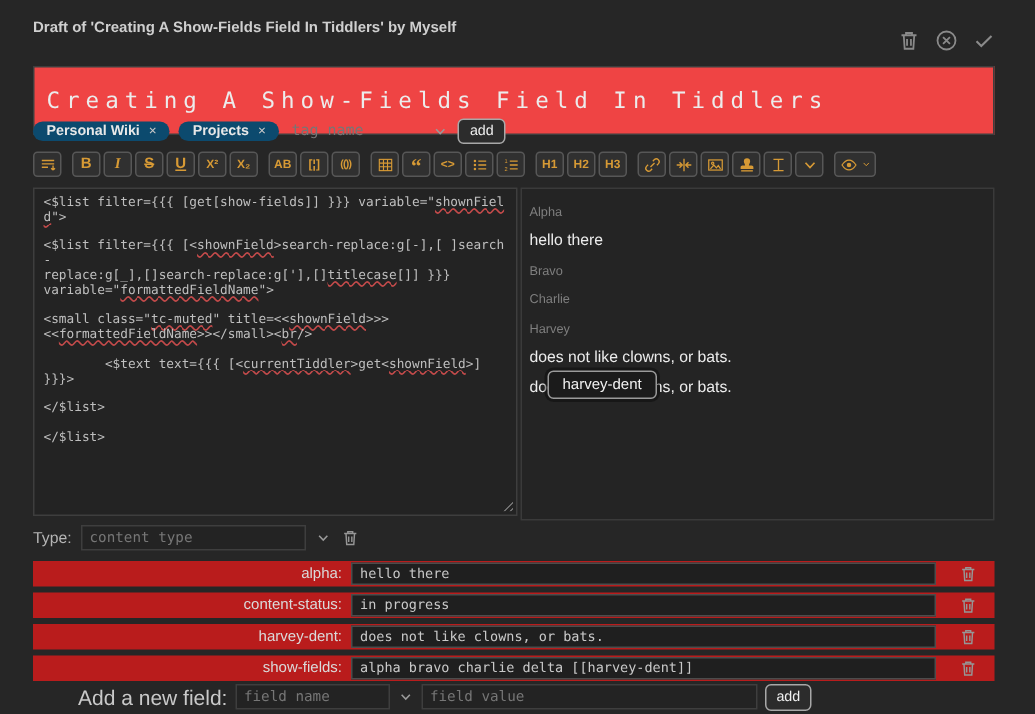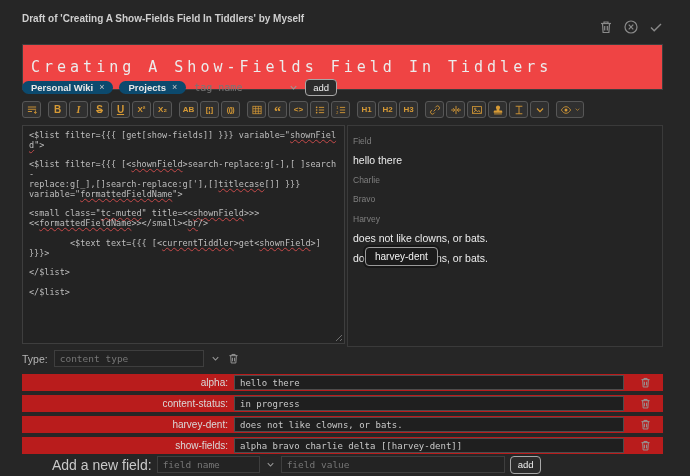--- a/index.html
+++ b/index.html
@@ -316,30 +316,30 @@
         <div class="code-line">&nbsp;</div>
         <div class="code-line"><span>&lt;/$list&gt;</span></div>
         <div class="code-line">&nbsp;</div>
         <div class="code-line"><span>&lt;/$list&gt;</span></div>
       </div>
     <div class="resize"></div>
   </div>
 
   <div id="preview-pane">
       <div class="pv-line">
-        <span class="pv-label">Field</span>
+        <span class="pv-label">Alpha</span>
       </div>
       <div class="pv-line">
         <span class="pv-value">hello there</span>
       </div>
       <div class="pv-line">
+        <span class="pv-label">Bravo</span>
+      </div>
+      <div class="pv-line">
         <span class="pv-label">Charlie</span>
-      </div>
-      <div class="pv-line">
-        <span class="pv-label">Bravo</span>
       </div>
       <div class="pv-line">
         <span class="pv-label">Harvey</span>
       </div>
       <div class="pv-line">
         <span class="pv-value">does not like clowns, or bats.</span>
       </div>
       <div class="pv-line">
         <span class="pv-value">does not like clowns, or bats.</span>
         <span class="tooltip">harvey-dent</span>

